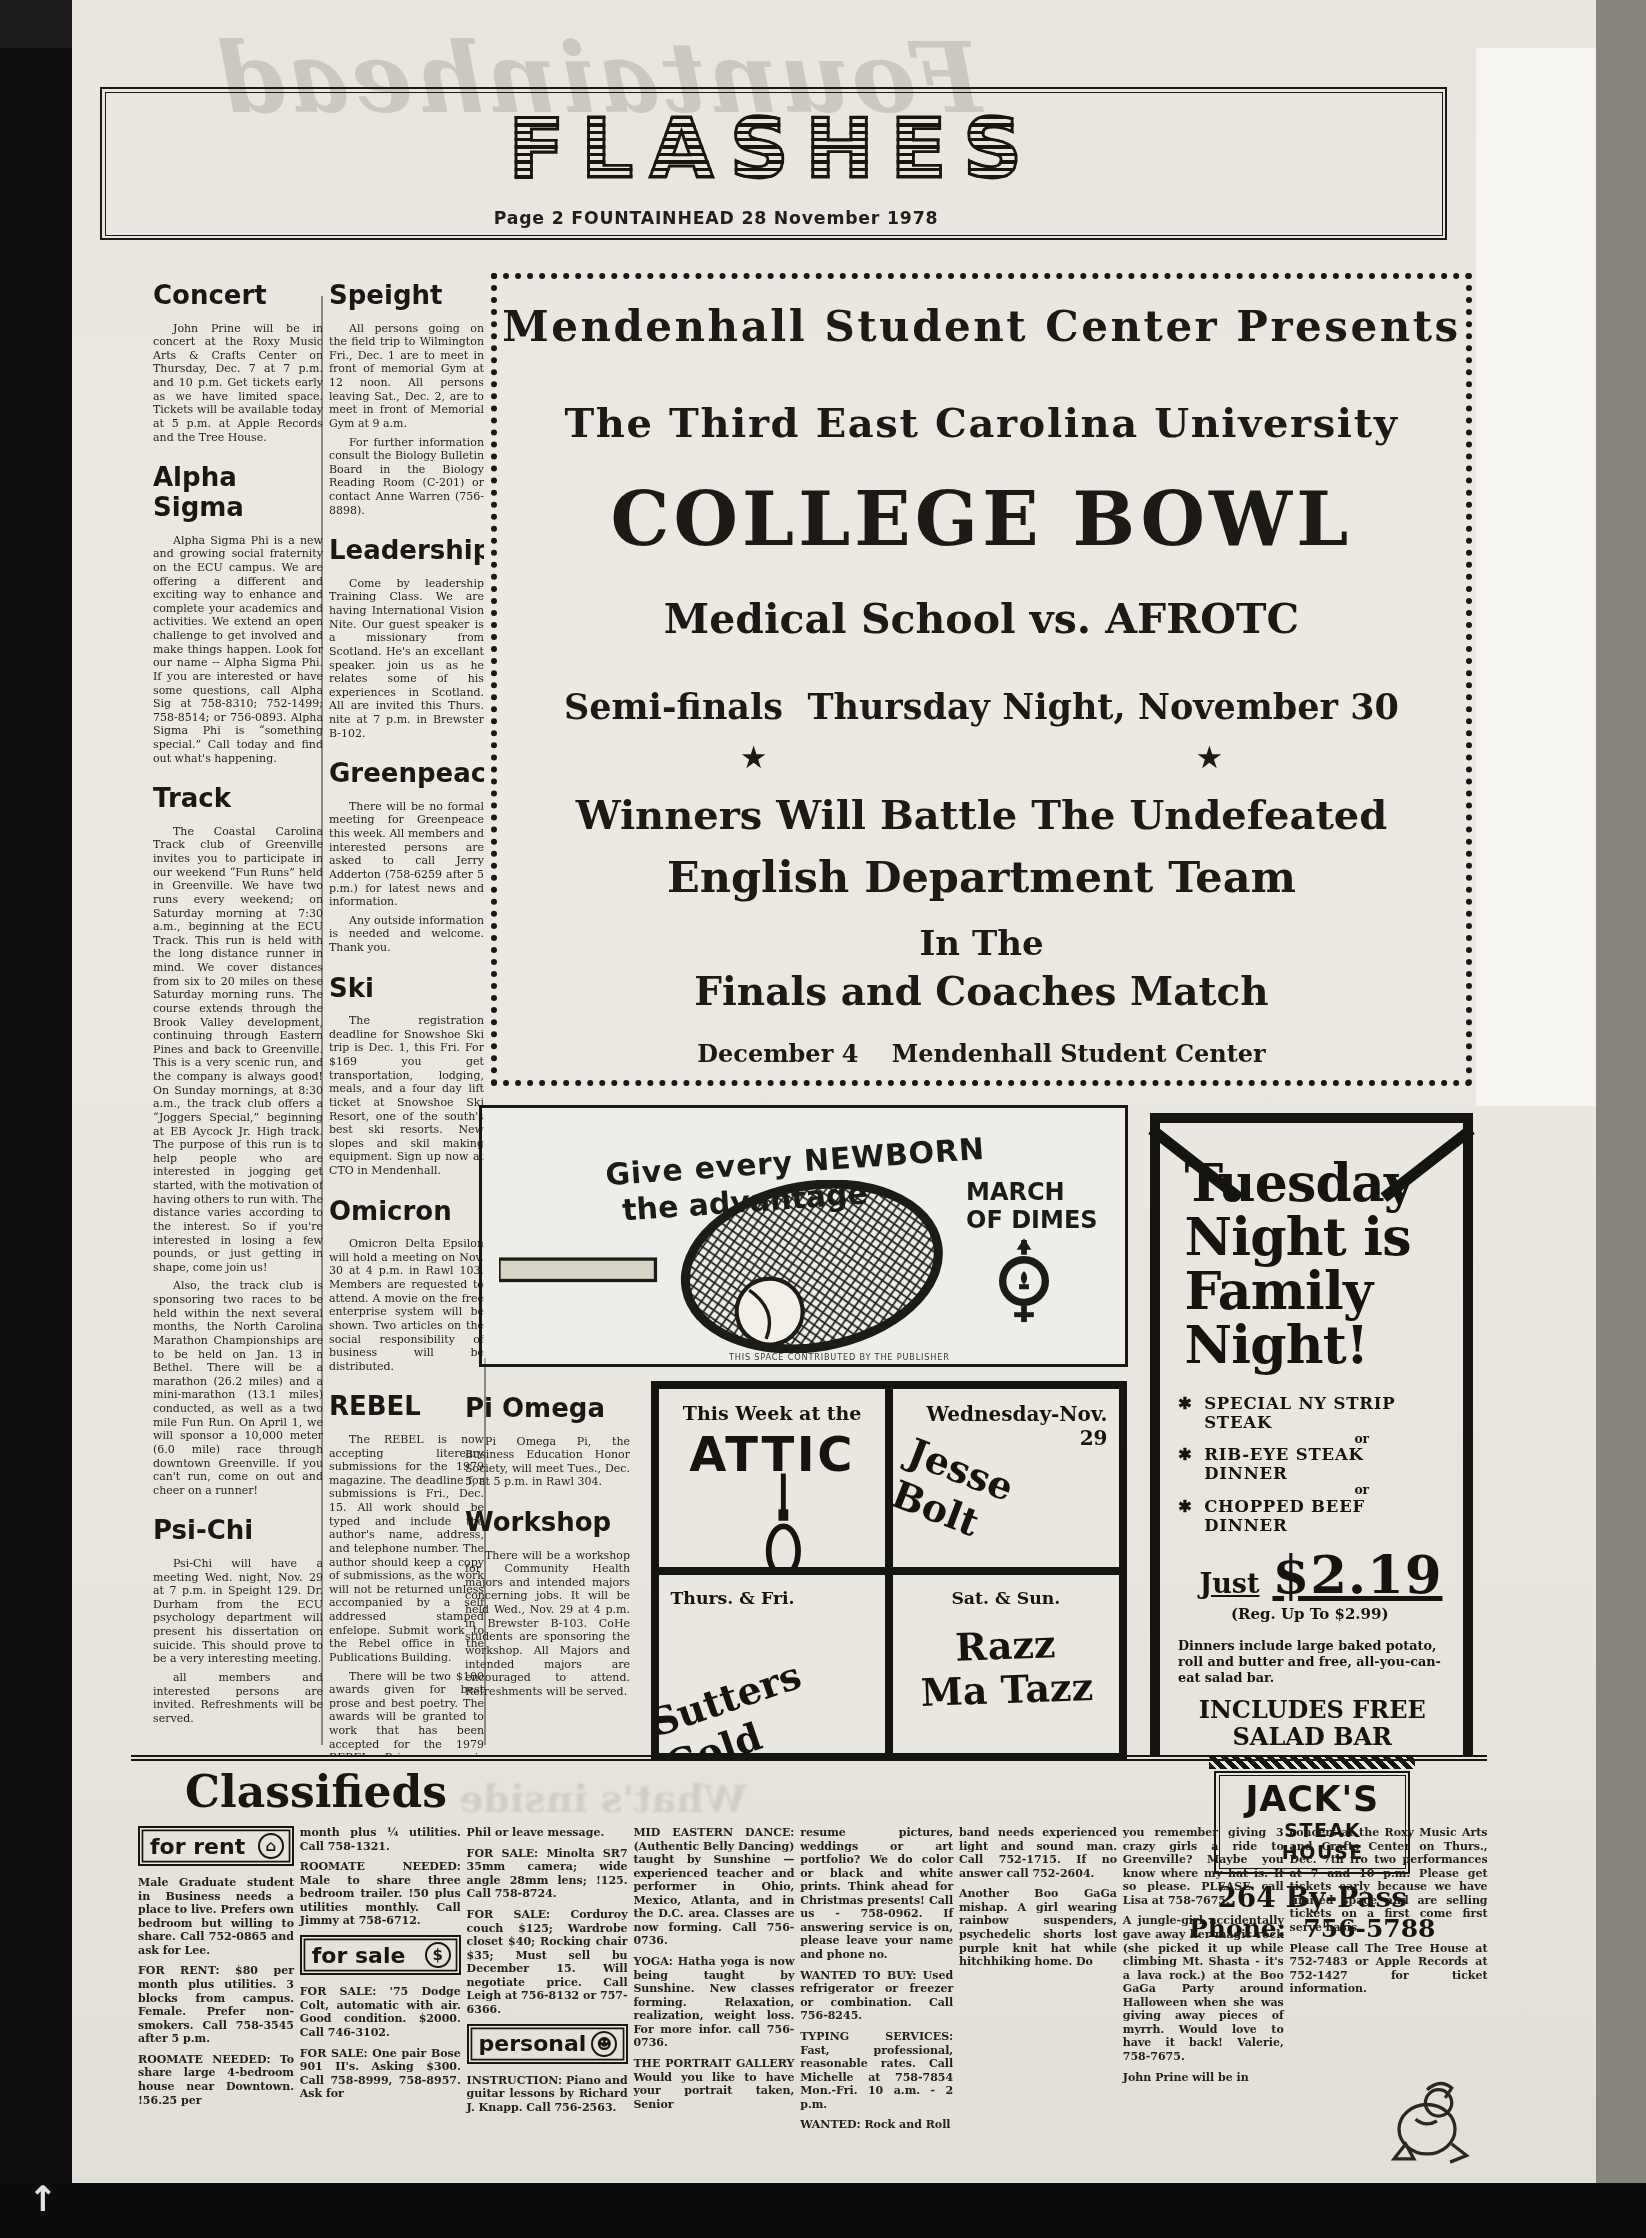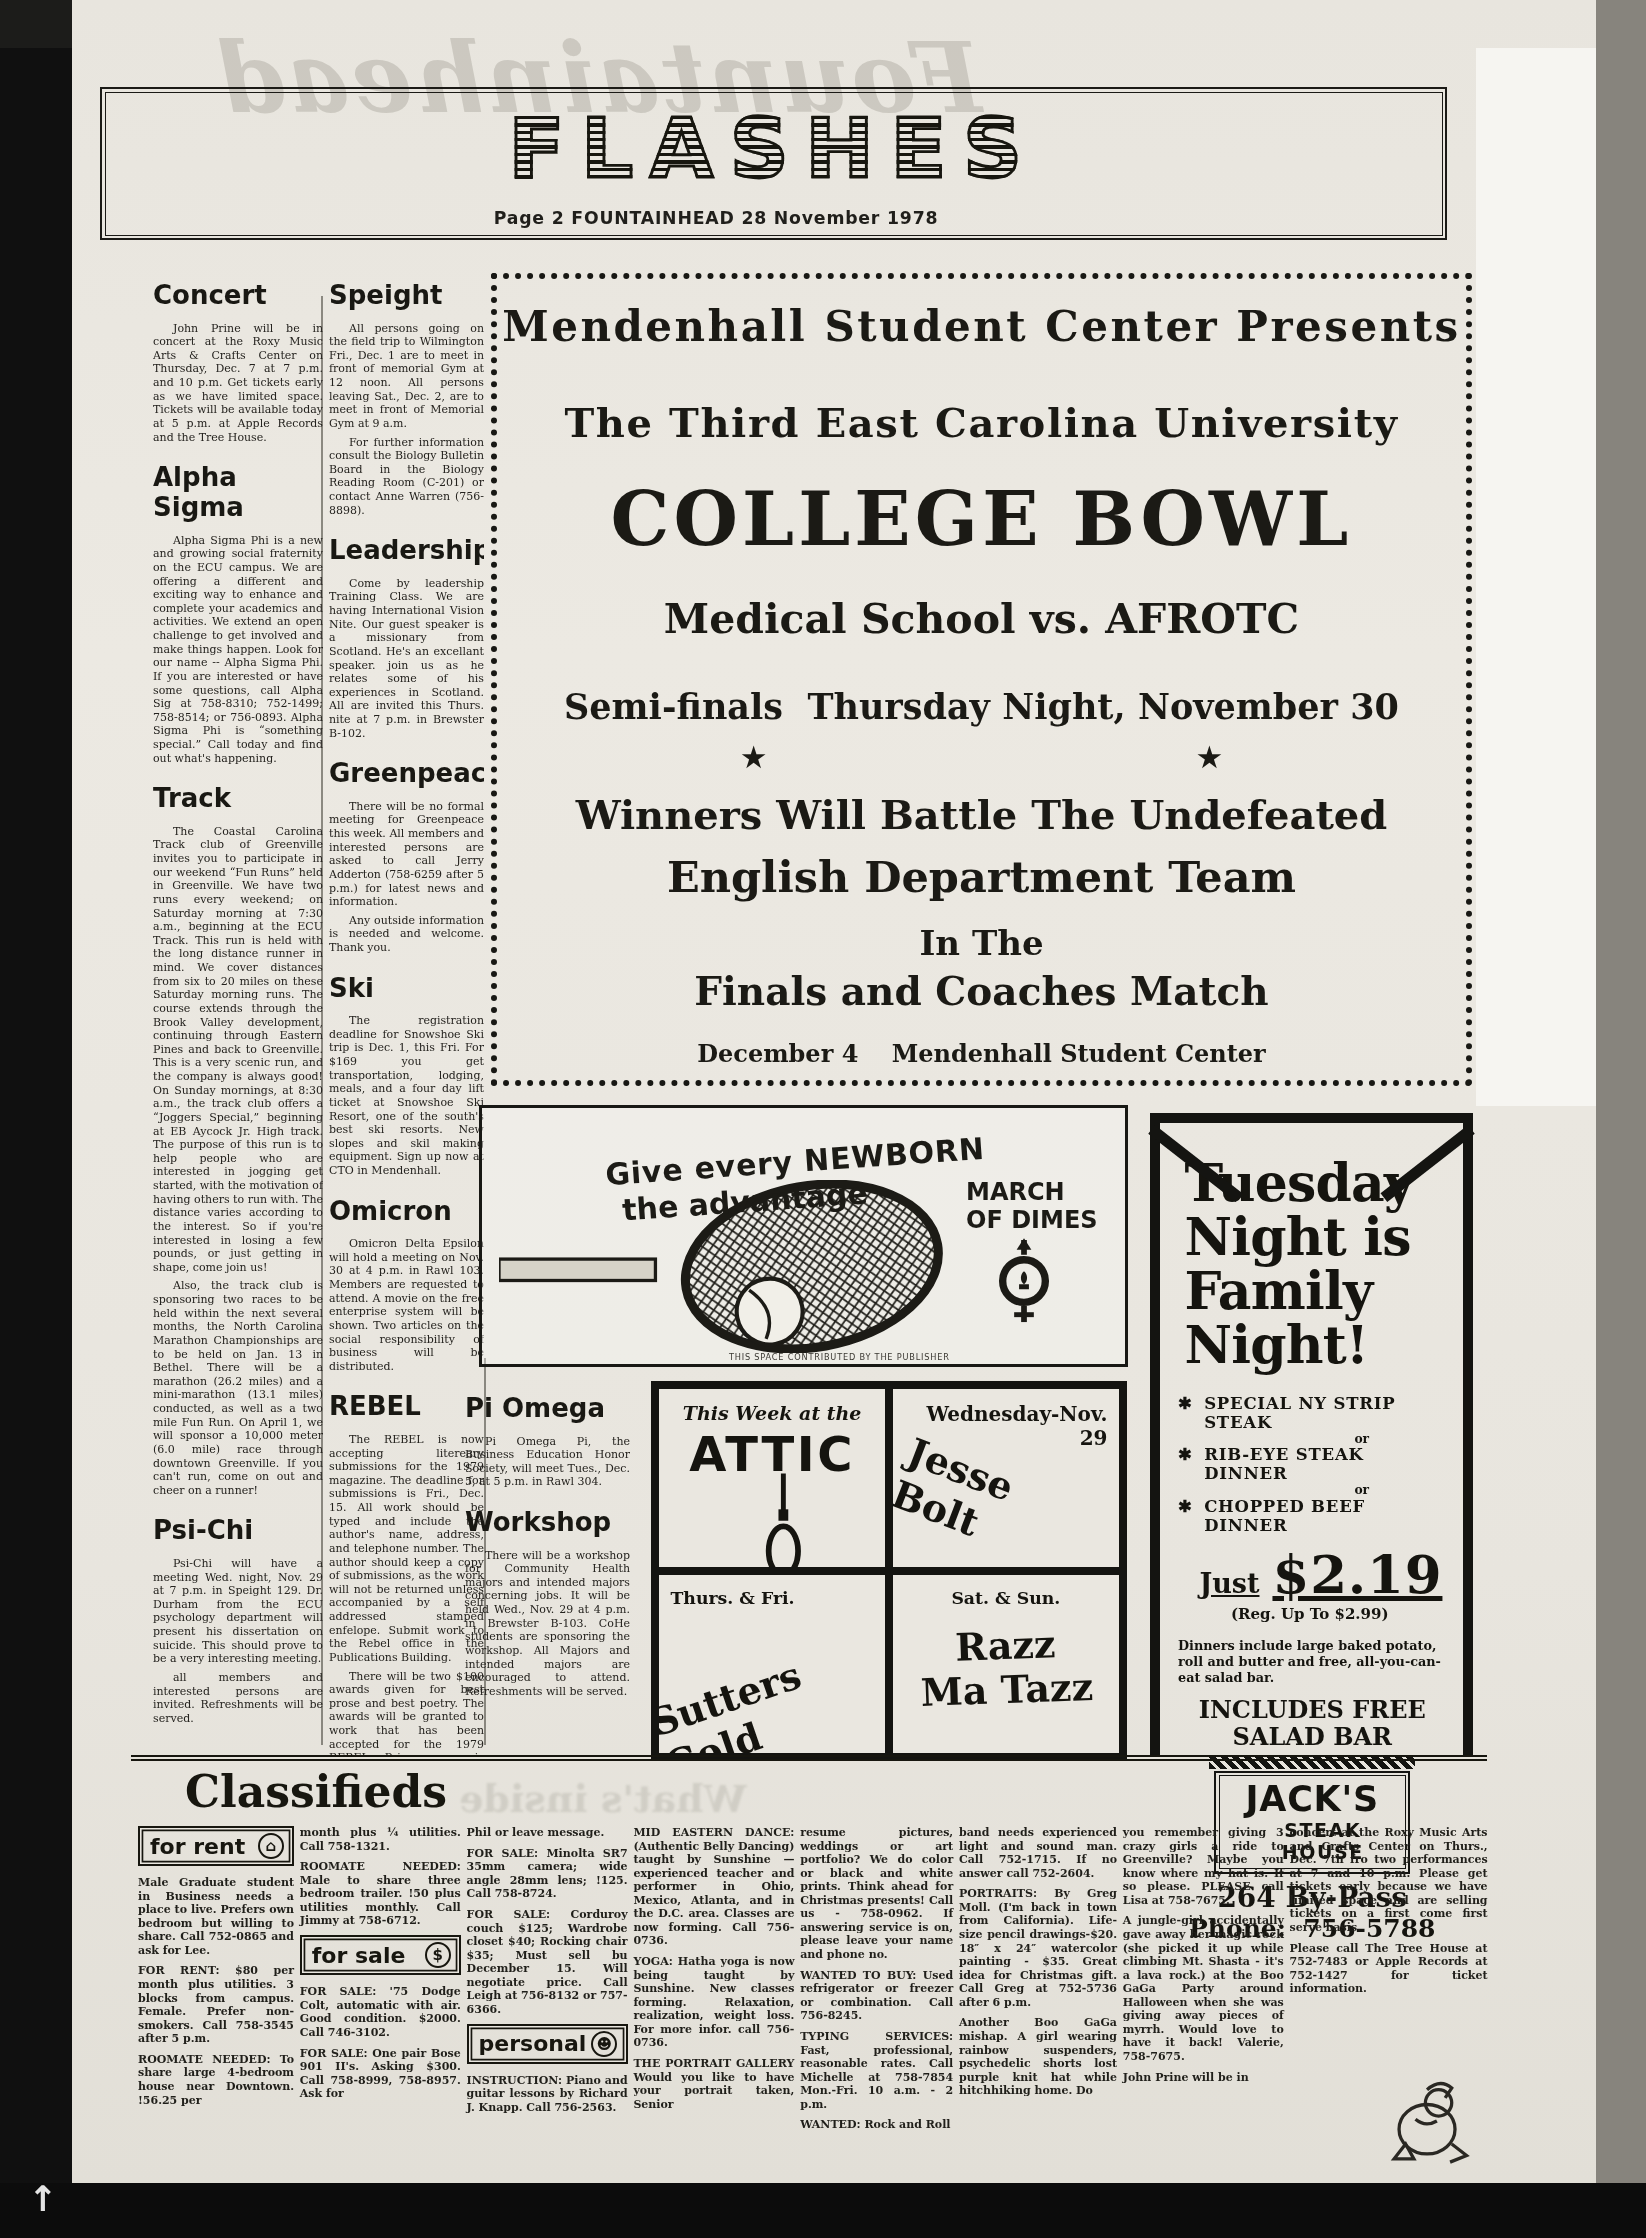--- a/index.html
+++ b/index.html
@@ -78,21 +78,21 @@
   .mod-logo { position:absolute; left:510px; top:130px; }
   .mod-foot { position:absolute; left:247px; top:244px; font:8.2px "DejaVu Sans",sans-serif;
               color:#3a3832; letter-spacing:0.8px; }
 
   
   .attic { left:579px; top:1381px; width:476px; height:380px; border:8.2px solid #141411;
            background:#141411; display:grid; grid-template-columns:1fr 1fr;
            grid-template-rows:1fr 1fr; gap:7.4px; }
   .acell { background:#eae7e0; position:relative; overflow:hidden; color:#15140f; }
   .akick { font:bold 17.3px "DejaVu Serif",serif; margin-top:13px; }
-  .c1 .akick { text-align:center; font-size:19px;font-style:italic; }
+  .c1 .akick { text-align:center; font-size:19px; }
   .attic-name { text-align:center; font:bold 48px "DejaVu Sans",sans-serif; letter-spacing:2.5px; margin-top:1.6px; }
   .c2 .akick { text-align:right; padding-right:11.5px; font-size:20px; }
   .aband { position:absolute; font:bold 38px "DejaVu Serif",serif; white-space:pre-line; }
   .c2 .aband { left:25px; top:40px; transform:rotate(21deg); transform-origin:left top; }
   .c3 .akick { padding-left:11.5px; }
   .c3 .aband { left:15px; top:123px; transform:rotate(-19deg); transform-origin:left bottom; }
   .c4 .akick { text-align:center; }
   .c4 .aband { left:0; right:0; top:49px; text-align:center; line-height:1.15; transform:rotate(-2deg); }
   .noose { position:absolute; left:50%; top:84px; transform:translateX(-11.5px); }
 
@@ -420,21 +420,20 @@
       <div>
           <p class="cp">resume pictures, weddings or art portfolio? We do color or black and white prints. Think ahead for Christmas presents! Call us - 758-0962. If answering service is on, please leave your name and phone no.</p>
           <p class="cp">WANTED TO BUY: Used refrigerator or freezer or combination. Call 756-8245.</p>
           <p class="cp">TYPING SERVICES: Fast, professional, reasonable rates. Call Michelle at 758-7854 Mon.-Fri. 10 a.m. - 2 p.m.</p>
           <p class="cp">WANTED: Rock and Roll</p>
         </div>
     </div>
     <div class="ccol">
       <div>
           <p class="cp">band needs experienced light and sound man. Call 752-1715. If no answer call 752-2604.</p>
-          <p class="cp">PORTRAITS: By Greg Moll. (I'm back in town from California). Life-size pencil drawings-$20. 18″ x 24″ watercolor painting - $35. Great idea for Christmas gift. Call Greg at 752-5736 after 6 p.m.</p>
           <p class="cp">Another Boo GaGa mishap. A girl wearing rainbow suspenders, psychedelic shorts lost purple knit hat while hitchhiking home. Do</p>
         </div>
     </div>
     <div class="ccol">
       <div>
           <p class="cp">you remember giving 3 crazy girls a ride to Greenville? Maybe you know where my hat is. If so please. PLEASE call Lisa at 758-7675.</p>
           <p class="cp">A jungle-girl accidentally gave away her magic rock (she picked it up while climbing Mt. Shasta - it's a lava rock.) at the Boo GaGa Party around Halloween when she was giving away pieces of myrrh. Would love to have it back! Valerie, 758-7675.</p>
           <p class="cp">John Prine will be in</p>
         </div>
     </div>

